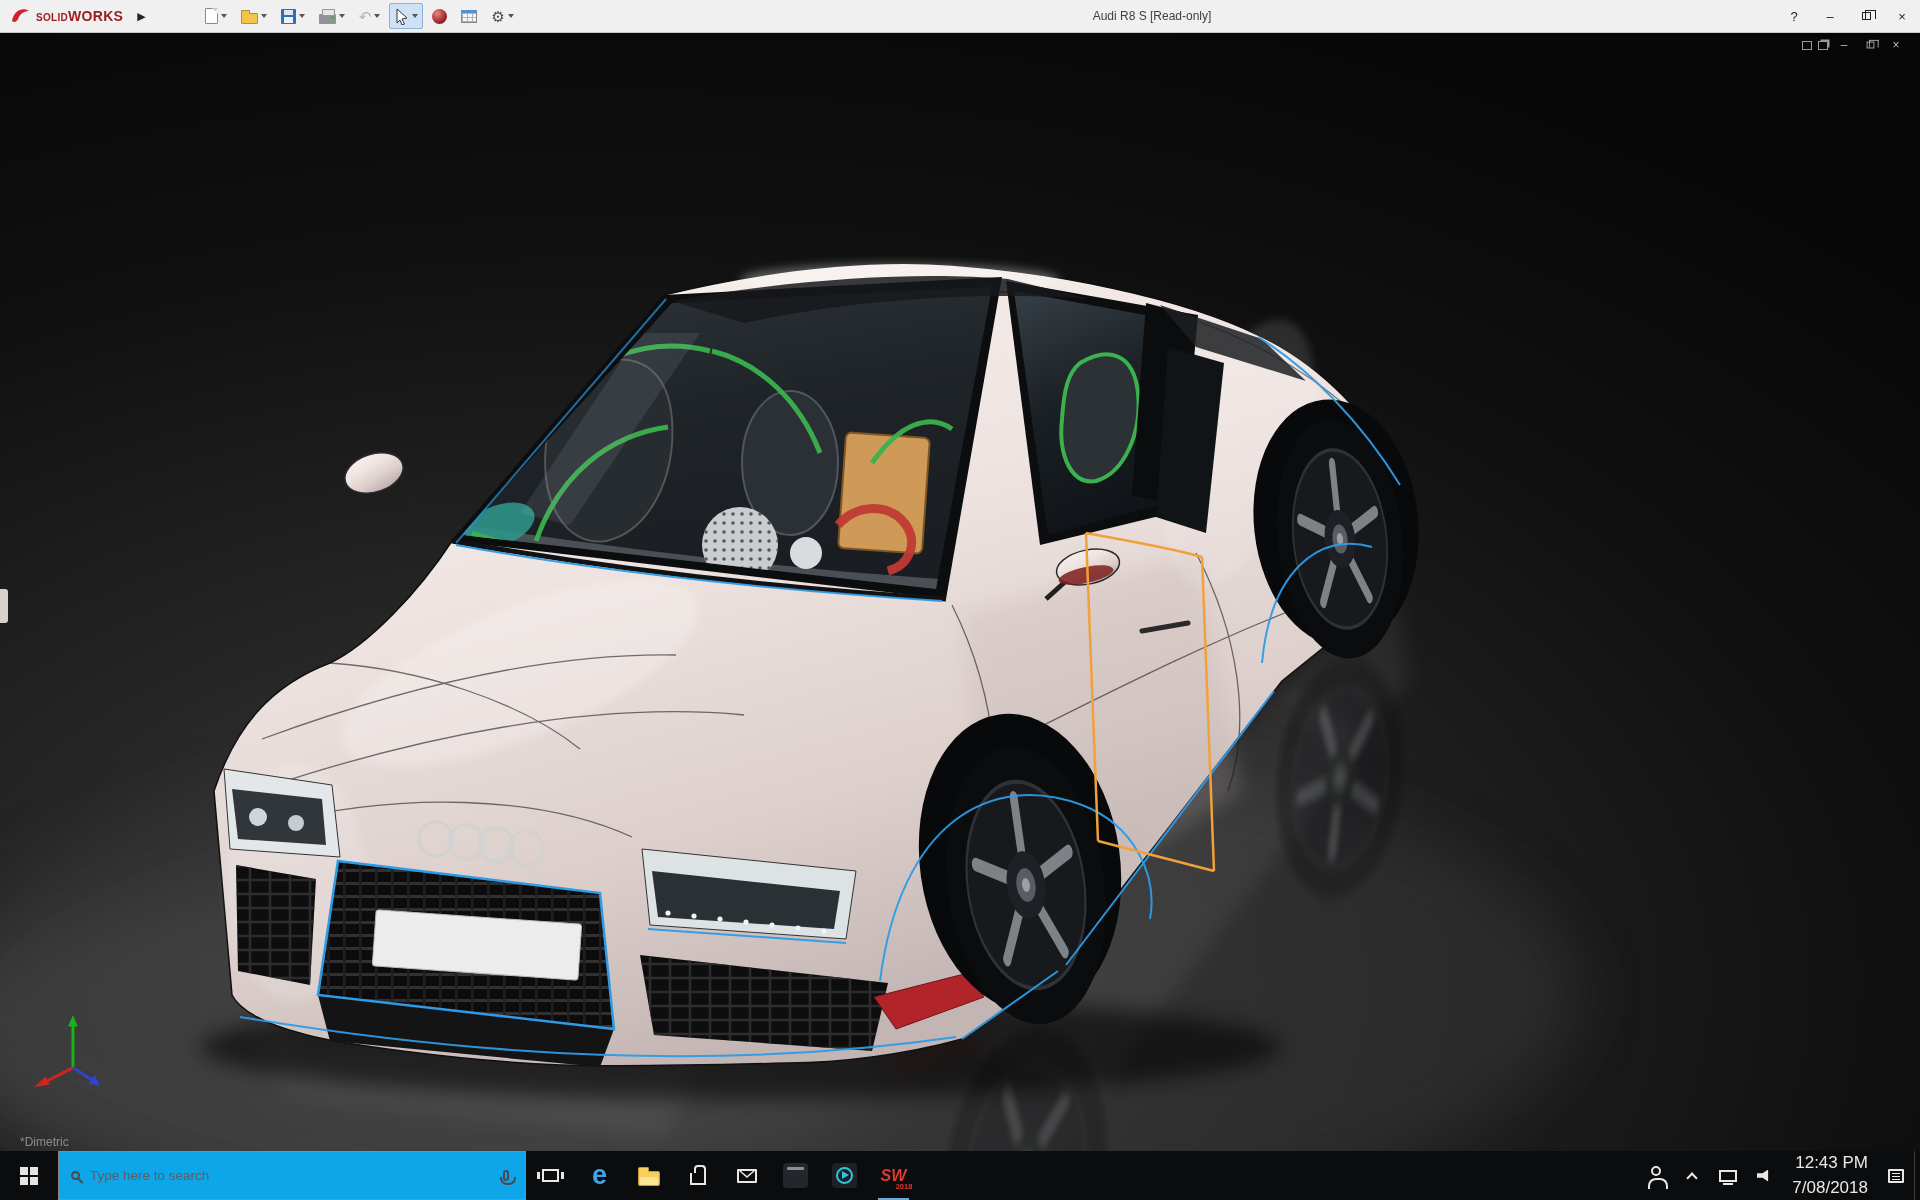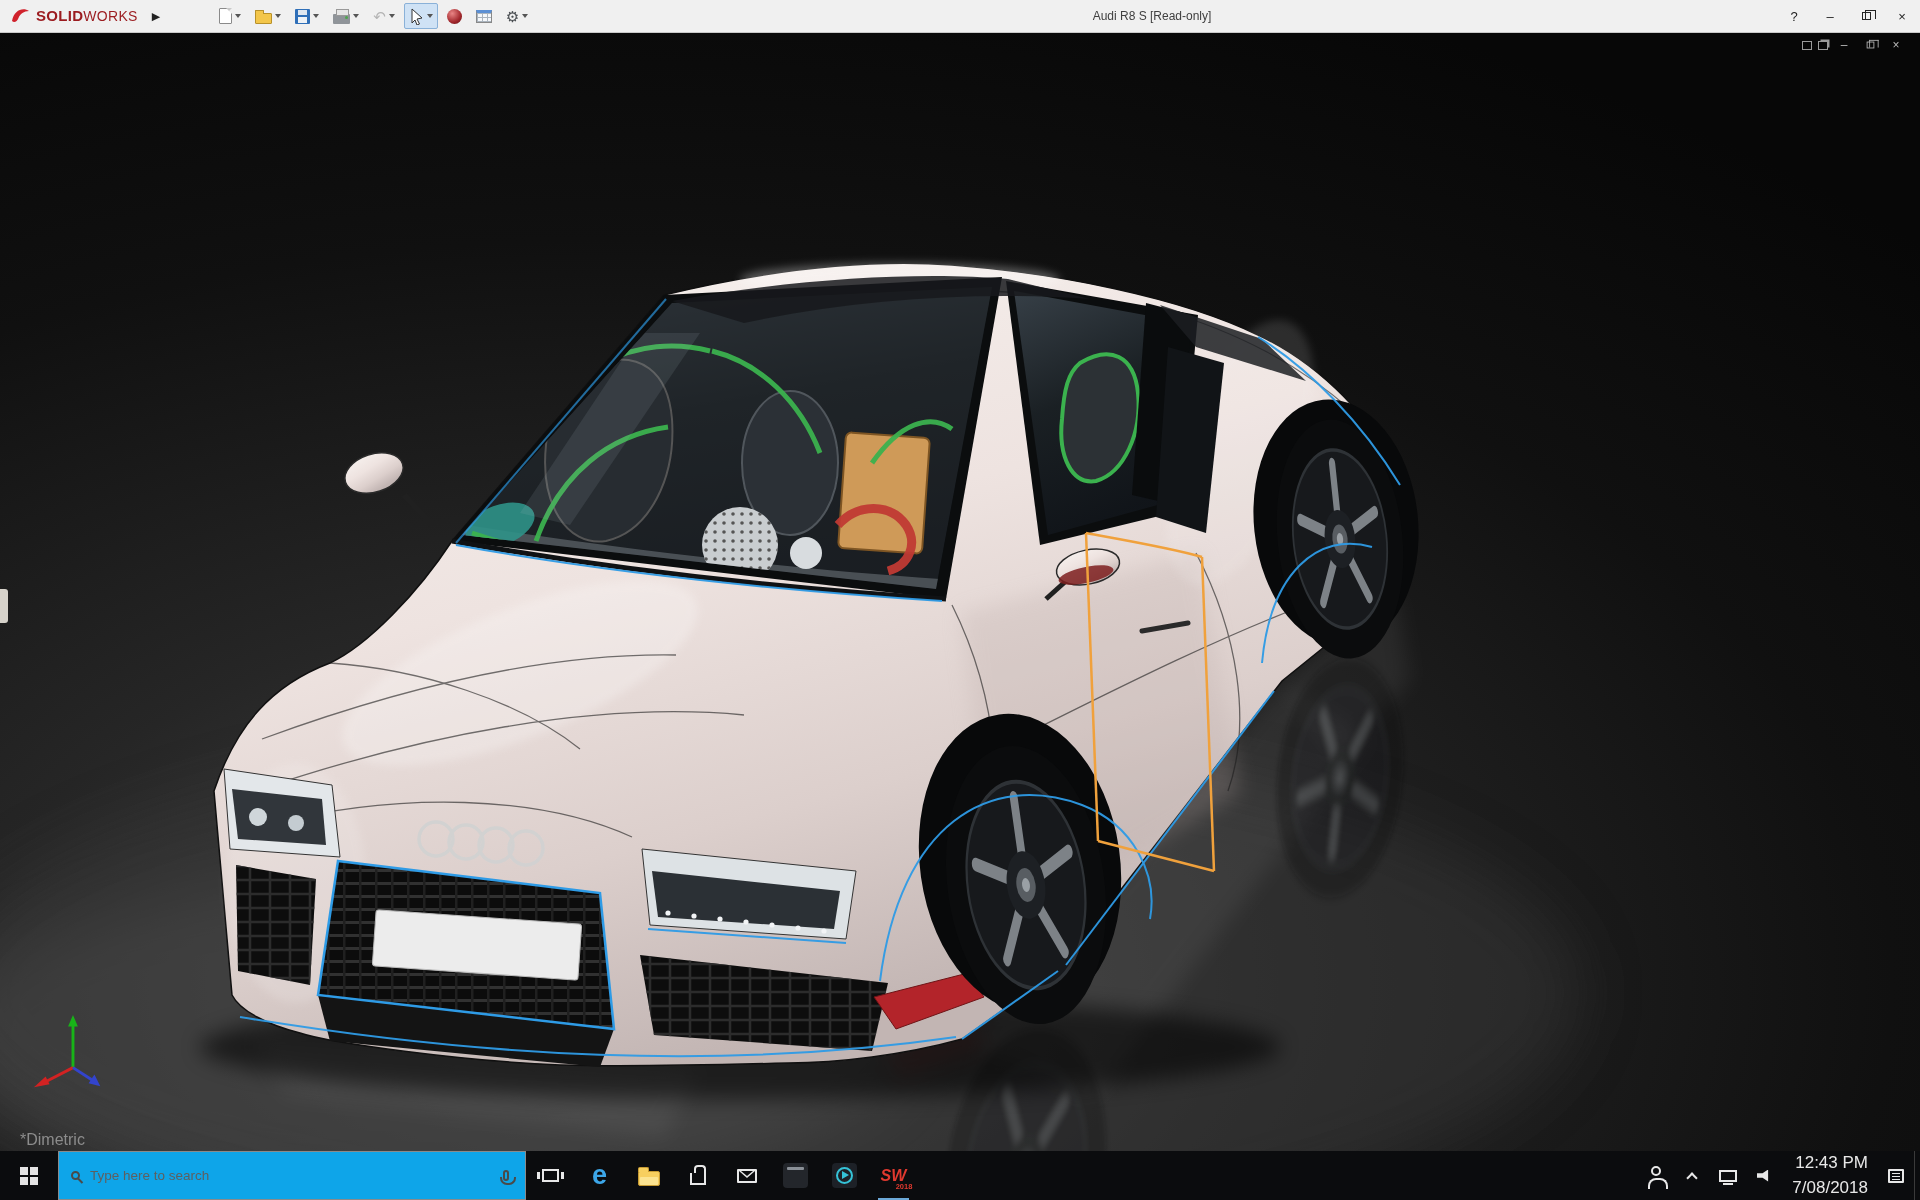--- a/index.html
+++ b/index.html
@@ -2,22 +2,22 @@
 <html><head>
 <meta charset="utf-8">
 <style>
 *{margin:0;padding:0;box-sizing:border-box}
 html,body{width:1920px;height:1200px;overflow:hidden;background:#000;font-family:"Liberation Sans",sans-serif}
 button{background:none;border:none;font-family:inherit;cursor:default;padding:0}
 
 
 .titlebar{height:33px;background:#f0f0f0;border-bottom:1px solid #c9c9c9;display:flex;align-items:center;position:relative}
 .brand{display:flex;align-items:center;gap:4px;padding:0 6px 0 10px}
-.brand .b1{font-weight:700;font-size:15px;color:#9b1b1f;letter-spacing:.3px}
-.brand .b2{font-weight:400;font-size:14px;color:#9b1b1f;letter-spacing:.3px}
+.brand .b1{font-weight:700;font-size:10px;color:#9b1b1f;letter-spacing:.3px}
+.brand .b2{font-weight:700;font-size:14px;color:#9b1b1f;letter-spacing:.3px}
 .flyout{font-size:11px;color:#222;padding:0 8px;height:100%}
 .tools{display:flex;align-items:center;gap:4px;margin-left:46px}
 .tb{display:flex;align-items:center;height:26px;padding:0 4px;gap:3px;border:1px solid transparent;border-radius:2px}
 .tb.active{background:#cfe2f5;border-color:#8ab1d8}
 .dd{width:0;height:0;border-left:3.5px solid transparent;border-right:3.5px solid transparent;border-top:4px solid #555}
 .ic{display:inline-block;position:relative}
 .ic-page{width:13px;height:16px;background:#fff;border:1px solid #8a8a8a;border-radius:1px}
 .ic-page::after{content:"";position:absolute;top:-1px;right:-1px;border:3px solid;border-color:#c9c9c9 #f0f0f0 transparent transparent}
 .ic-folder{width:17px;height:11px;background:#f3c64a;border:1px solid #b8912a;border-radius:1px;margin-top:4px}
 .ic-folder::before{content:"";position:absolute;top:-4px;left:-1px;width:7px;height:3px;background:#f3c64a;border:1px solid #b8912a;border-bottom:none;border-radius:1px 1px 0 0}
@@ -40,21 +40,21 @@
 
 .viewport{position:relative;width:1920px;height:1118px;background:#0a0a0a;overflow:hidden}
 .scene{position:absolute;inset:0;width:100%;height:100%;display:block}
 .doc-controls{position:absolute;top:4px;right:14px;display:flex;align-items:center;gap:6px}
 .dc{color:#b8b8b8;font-size:12px;width:20px;height:16px;display:flex;align-items:center;justify-content:center}
 .dc .ic-restore{color:#b8b8b8;transform:scale(.85)}
 .dc.sq1,.dc.sq2{width:10px;height:9px;border:1px solid #9a9a9a;background:transparent}
 .dc.sq2{box-shadow:2px -2px 0 -0.5px #9a9a9a}
 .flyout-tab{position:absolute;left:0;top:556px;width:8px;height:34px;background:#d6d2ca;border-radius:0 3px 3px 0}
 .triad{position:absolute;left:28px;bottom:58px;width:88px;height:82px}
-.view-label{position:absolute;left:20px;bottom:2px;font-size:16px;color:#8c8c8c}
+.view-label{position:absolute;left:20px;bottom:2px;font-size:12px;color:#8c8c8c}
 
 
 .taskbar{height:49px;background:#0b0c0e;display:flex;align-items:stretch;position:relative}
 .tbtn{width:49px;display:flex;align-items:center;justify-content:center;position:relative;color:#e8e8e8}
 .tbtn.start{width:58px}
 .win-logo{display:grid;grid-template-columns:8px 8px;grid-template-rows:8px 8px;gap:2px}
 .win-logo i{background:#e4e4e4;display:block}
 .searchbox{width:468px;background:#0ea5e9;border:1px solid #8a8a8a;display:flex;align-items:center;padding:0 12px;gap:10px}
 .ic-glass{width:9px;height:9px;border:2px solid #4a4a4a;border-radius:50%;position:relative;flex:none}
 .ic-glass::after{content:"";position:absolute;width:2px;height:7px;background:#4a4a4a;transform:rotate(-45deg);bottom:-6px;right:-3px}

